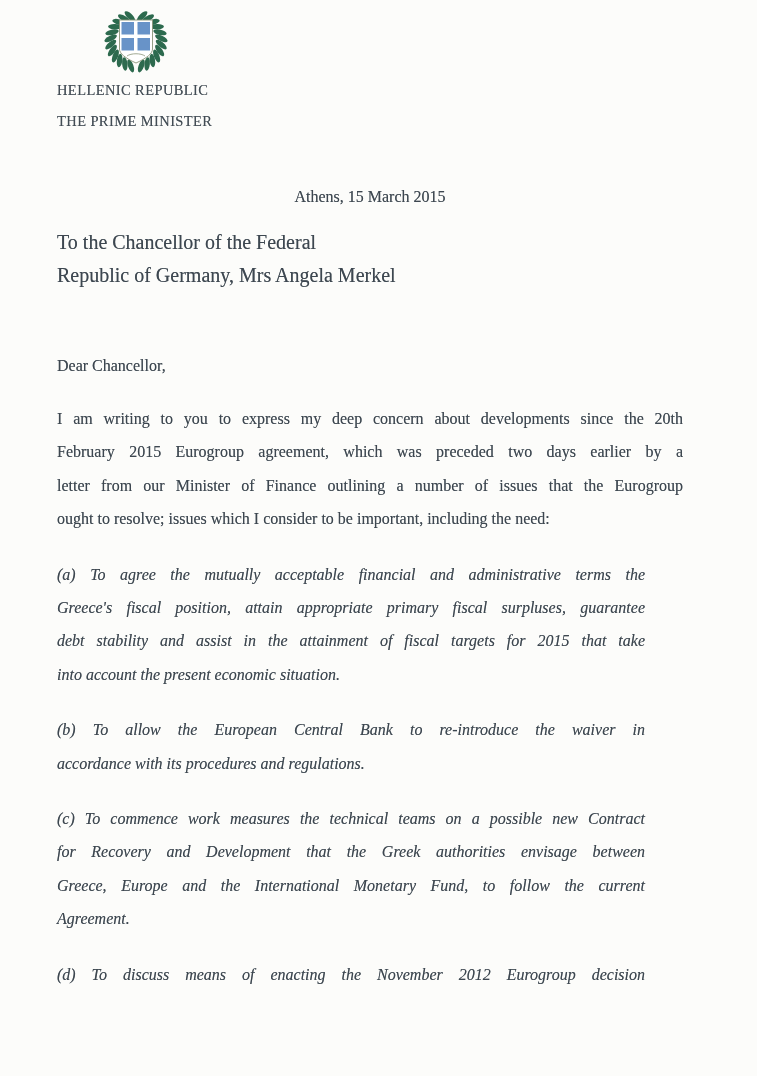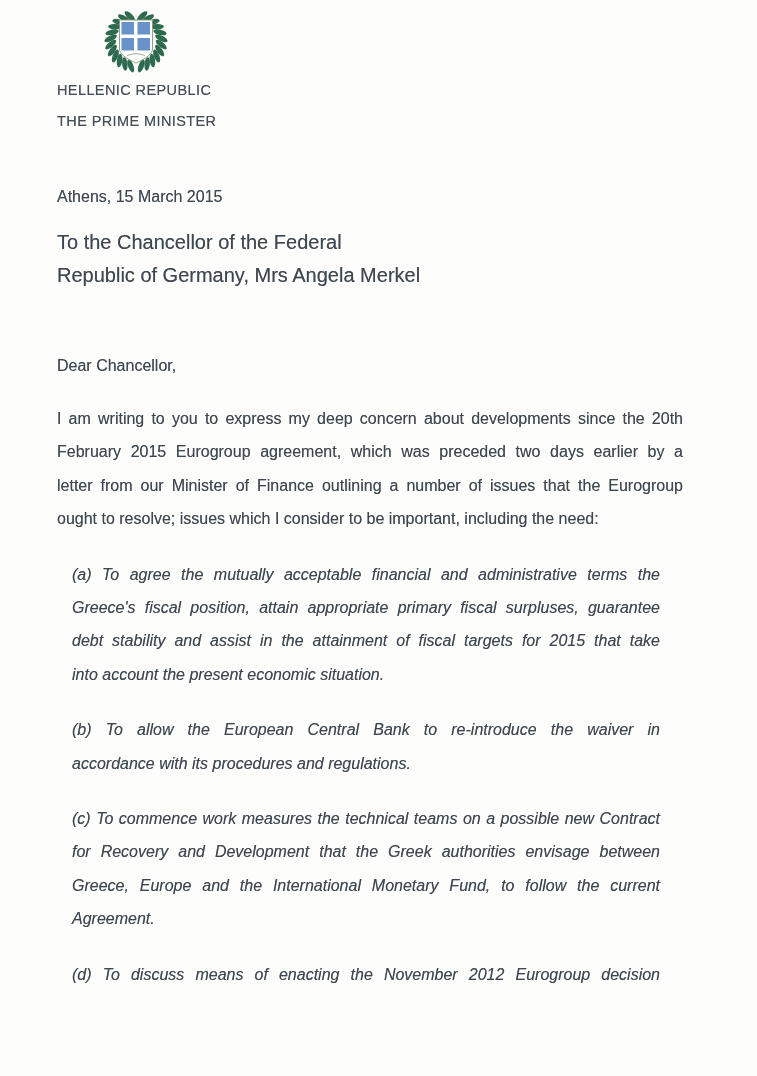--- a/index.html
+++ b/index.html
@@ -5,21 +5,21 @@
   html, body { margin: 0; padding: 0; }
   body { background: #e8e8e6; }
 
   .page {
     position: relative;
     width: 757px;
     height: 1076px;
     margin: 0 auto;
     background: #fcfcfa;
     overflow: hidden;
-    font-family: Liberation Sans, sans-serif;
+    font-family: Liberation Serif, serif;
     color: #3d4750;
     text-shadow: 0 0 0.3px rgba(61,71,80,0.55);
   }
 
   .emblem {
     position: absolute;
     left: 98px;
     top: 8px;
     width: 76px;
     height: 66px;
@@ -34,21 +34,21 @@
     white-space: nowrap;
   }
   .lh-line1 { top: 82px; }
   .lh-line2 { top: 113px; }
 
   .dateline {
     position: absolute;
     top: 188px;
     left: 57px;
     width: 626px;
-    text-align: left;
+    text-align: center;
     font-size: 16px;
   }
 
   .recipient {
     position: absolute;
     top: 226px;
     left: 57px;
     width: 626px;
     font-size: 20px;
     line-height: 33.4px;
@@ -67,21 +67,20 @@
     top: 402px;
     left: 57px;
     width: 626px;
     font-size: 16px;
     line-height: 33.4px;
   }
 
   .para + .para { margin-top: 22px; }
 
   .para.italic {
-    margin-left: 15px;
     width: 588px;
     font-style: italic;
   }
 
   .line {
     text-align: justify;
     text-align-last: justify;
     white-space: normal;
   }
   .line.last {

